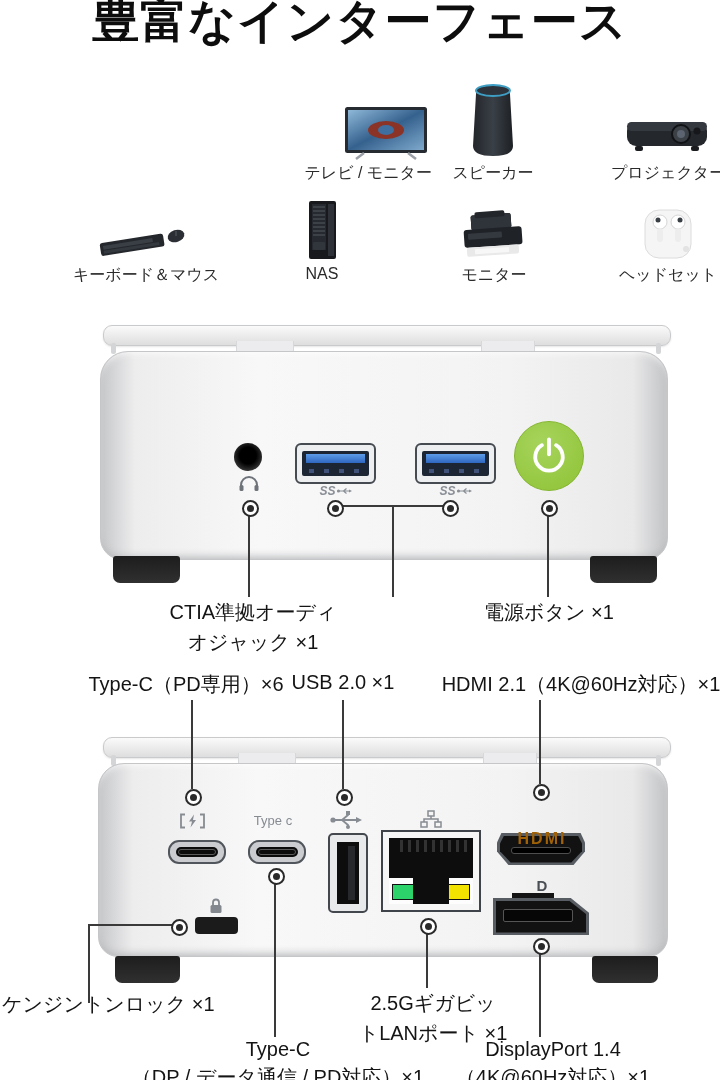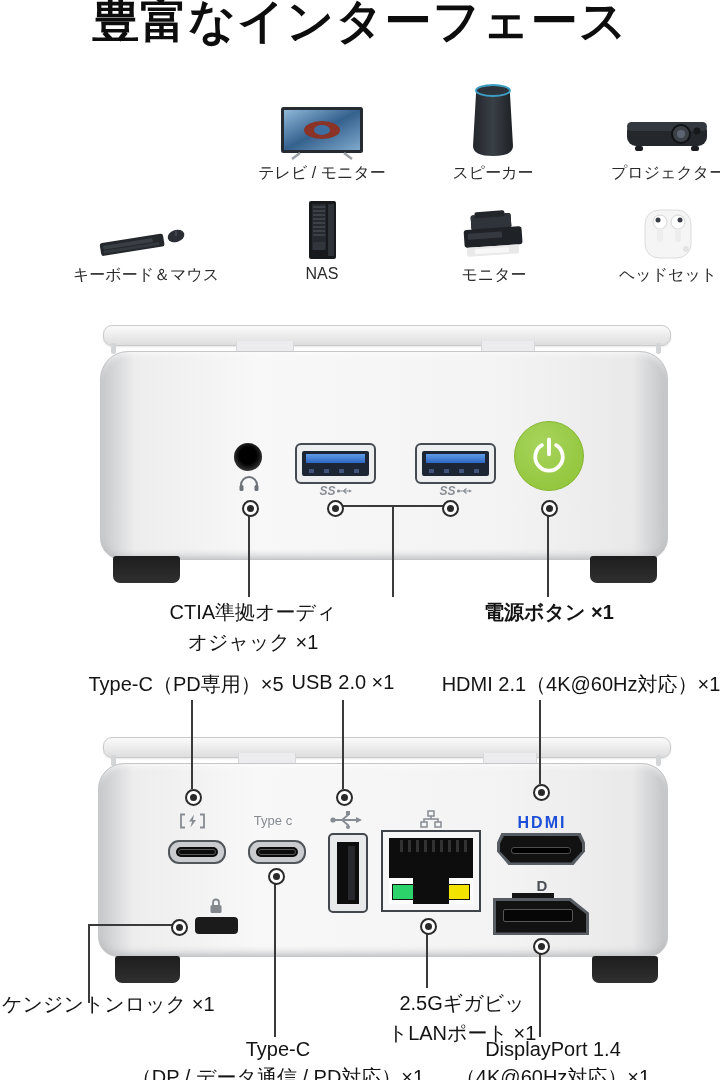--- a/index.html
+++ b/index.html
@@ -80,33 +80,33 @@
   .dot{position:absolute;width:13px;height:13px;border:2px solid #2a2a2a;border-radius:50%;
        background:#fff;z-index:12;}
   .dot::after{content:'';position:absolute;inset:3px;background:#2a2a2a;border-radius:50%;}
   .vln{position:absolute;width:1.5px;background:#3a3a3a;z-index:10;}
   .hln{position:absolute;height:1.5px;background:#3a3a3a;z-index:10;}
   .lbl{position:absolute;font-size:20px;color:#141414;white-space:nowrap;z-index:11;}
   .ctr{transform:translateX(-50%);text-align:center;}
   .lbl .l2{display:block;margin-top:3px;}
   .mark{position:absolute;color:#878c92;font-size:13px;white-space:nowrap;z-index:5;}
   .hdmi-logo{position:absolute;transform:translateX(-50%);font-weight:700;font-size:16px;
-       color:#1d4ed8;letter-spacing:2px;z-index:5;}
+       color:#a16207;letter-spacing:2px;z-index:5;margin-top:16px;}
   .dp-logo{position:absolute;transform:translateX(-50%);font-weight:700;font-size:15px;
        color:#4a4f55;z-index:5;}
 </style>
 </head>
 <body>
 
 <div id="page">
 
   <div class="title">豊富なインターフェース</div>
 
 
-  <div class="cell r1" style="left:322px;top:80px;">
+  <div class="cell r1" style="left:322px;top:80px;align-items:flex-end;">
     <div class="cell-icon">
       <svg width="92" height="56" viewBox="0 0 92 56">
         <defs>
           <linearGradient id="scr" x1="0" y1="0" x2="1" y2="1">
             <stop offset="0" stop-color="#8fb8d8"></stop>
               <stop offset=".5" stop-color="#35618e"></stop>
             <stop offset="1" stop-color="#7fa9cc"></stop>
           </linearGradient>
         </defs>
         <rect x="5" y="3" width="82" height="46" rx="2.5" fill="#262b31"></rect>
@@ -283,26 +283,26 @@
   <div class="dot" style="left:541px;top:500px;"></div>
   <div class="vln" style="left:248px;top:512px;height:85px;"></div>
   <div class="hln" style="left:334px;top:505px;width:115px;"></div>
   <div class="vln" style="left:392px;top:506px;height:91px;"></div>
   <div class="vln" style="left:547px;top:512px;height:85px;"></div>
 
   <div class="lbl ctr" style="left:253px;top:599px;">
     <span>CTIA準拠オーディ</span>
     <span class="l2">オジャック ×1</span>
   </div>
-  <div class="lbl ctr" style="left:549px;top:599px;font-weight:bold;">
+  <div class="lbl ctr" style="left:549px;top:599px;">
     <span>電源ボタン ×1</span>
   </div>
 
   <div class="lbl ctr" style="left:186px;top:671px;">
-    <span>Type-C（PD専用）×5</span>
+    <span>Type-C（PD専用）×6</span>
   </div>
   <div class="lbl ctr" style="left:343px;top:671px;">
     <span>USB 2.0 ×1</span>
   </div>
   <div class="lbl ctr" style="left:540px;top:671px;margin-left:41px;">
     <span>HDMI 2.1（4K@60Hz対応）×1</span>
   </div>
   <div class="vln" style="left:191px;top:700px;height:89px;"></div>
   <div class="vln" style="left:342px;top:700px;height:89px;"></div>
   <div class="vln" style="left:539px;top:700px;height:84px;"></div>
@@ -392,21 +392,21 @@
 
   <div class="dot" style="left:268px;top:868px;"></div>
   <div class="vln" style="left:274px;top:881px;height:156px;"></div>
   <div class="lbl ctr" style="left:278px;top:1038px;">
     <span>Type-C</span>
     <span class="l2">（DP / データ通信 / PD対応）×1</span>
   </div>
 
   <div class="dot" style="left:420px;top:918px;"></div>
   <div class="vln" style="left:426px;top:930px;height:58px;"></div>
-  <div class="lbl ctr" style="left:433px;top:990px;margin-left:29px;">
+  <div class="lbl ctr" style="left:433px;top:990px;">
     <span>2.5Gギガビッ</span>
     <span class="l2">トLANポート ×1</span>
   </div>
 
   <div class="dot" style="left:533px;top:938px;"></div>
   <div class="vln" style="left:539px;top:950px;height:87px;"></div>
   <div class="lbl ctr" style="left:553px;top:1038px;">
     <span>DisplayPort 1.4</span>
     <span class="l2">（4K@60Hz対応）×1</span>
   </div>

